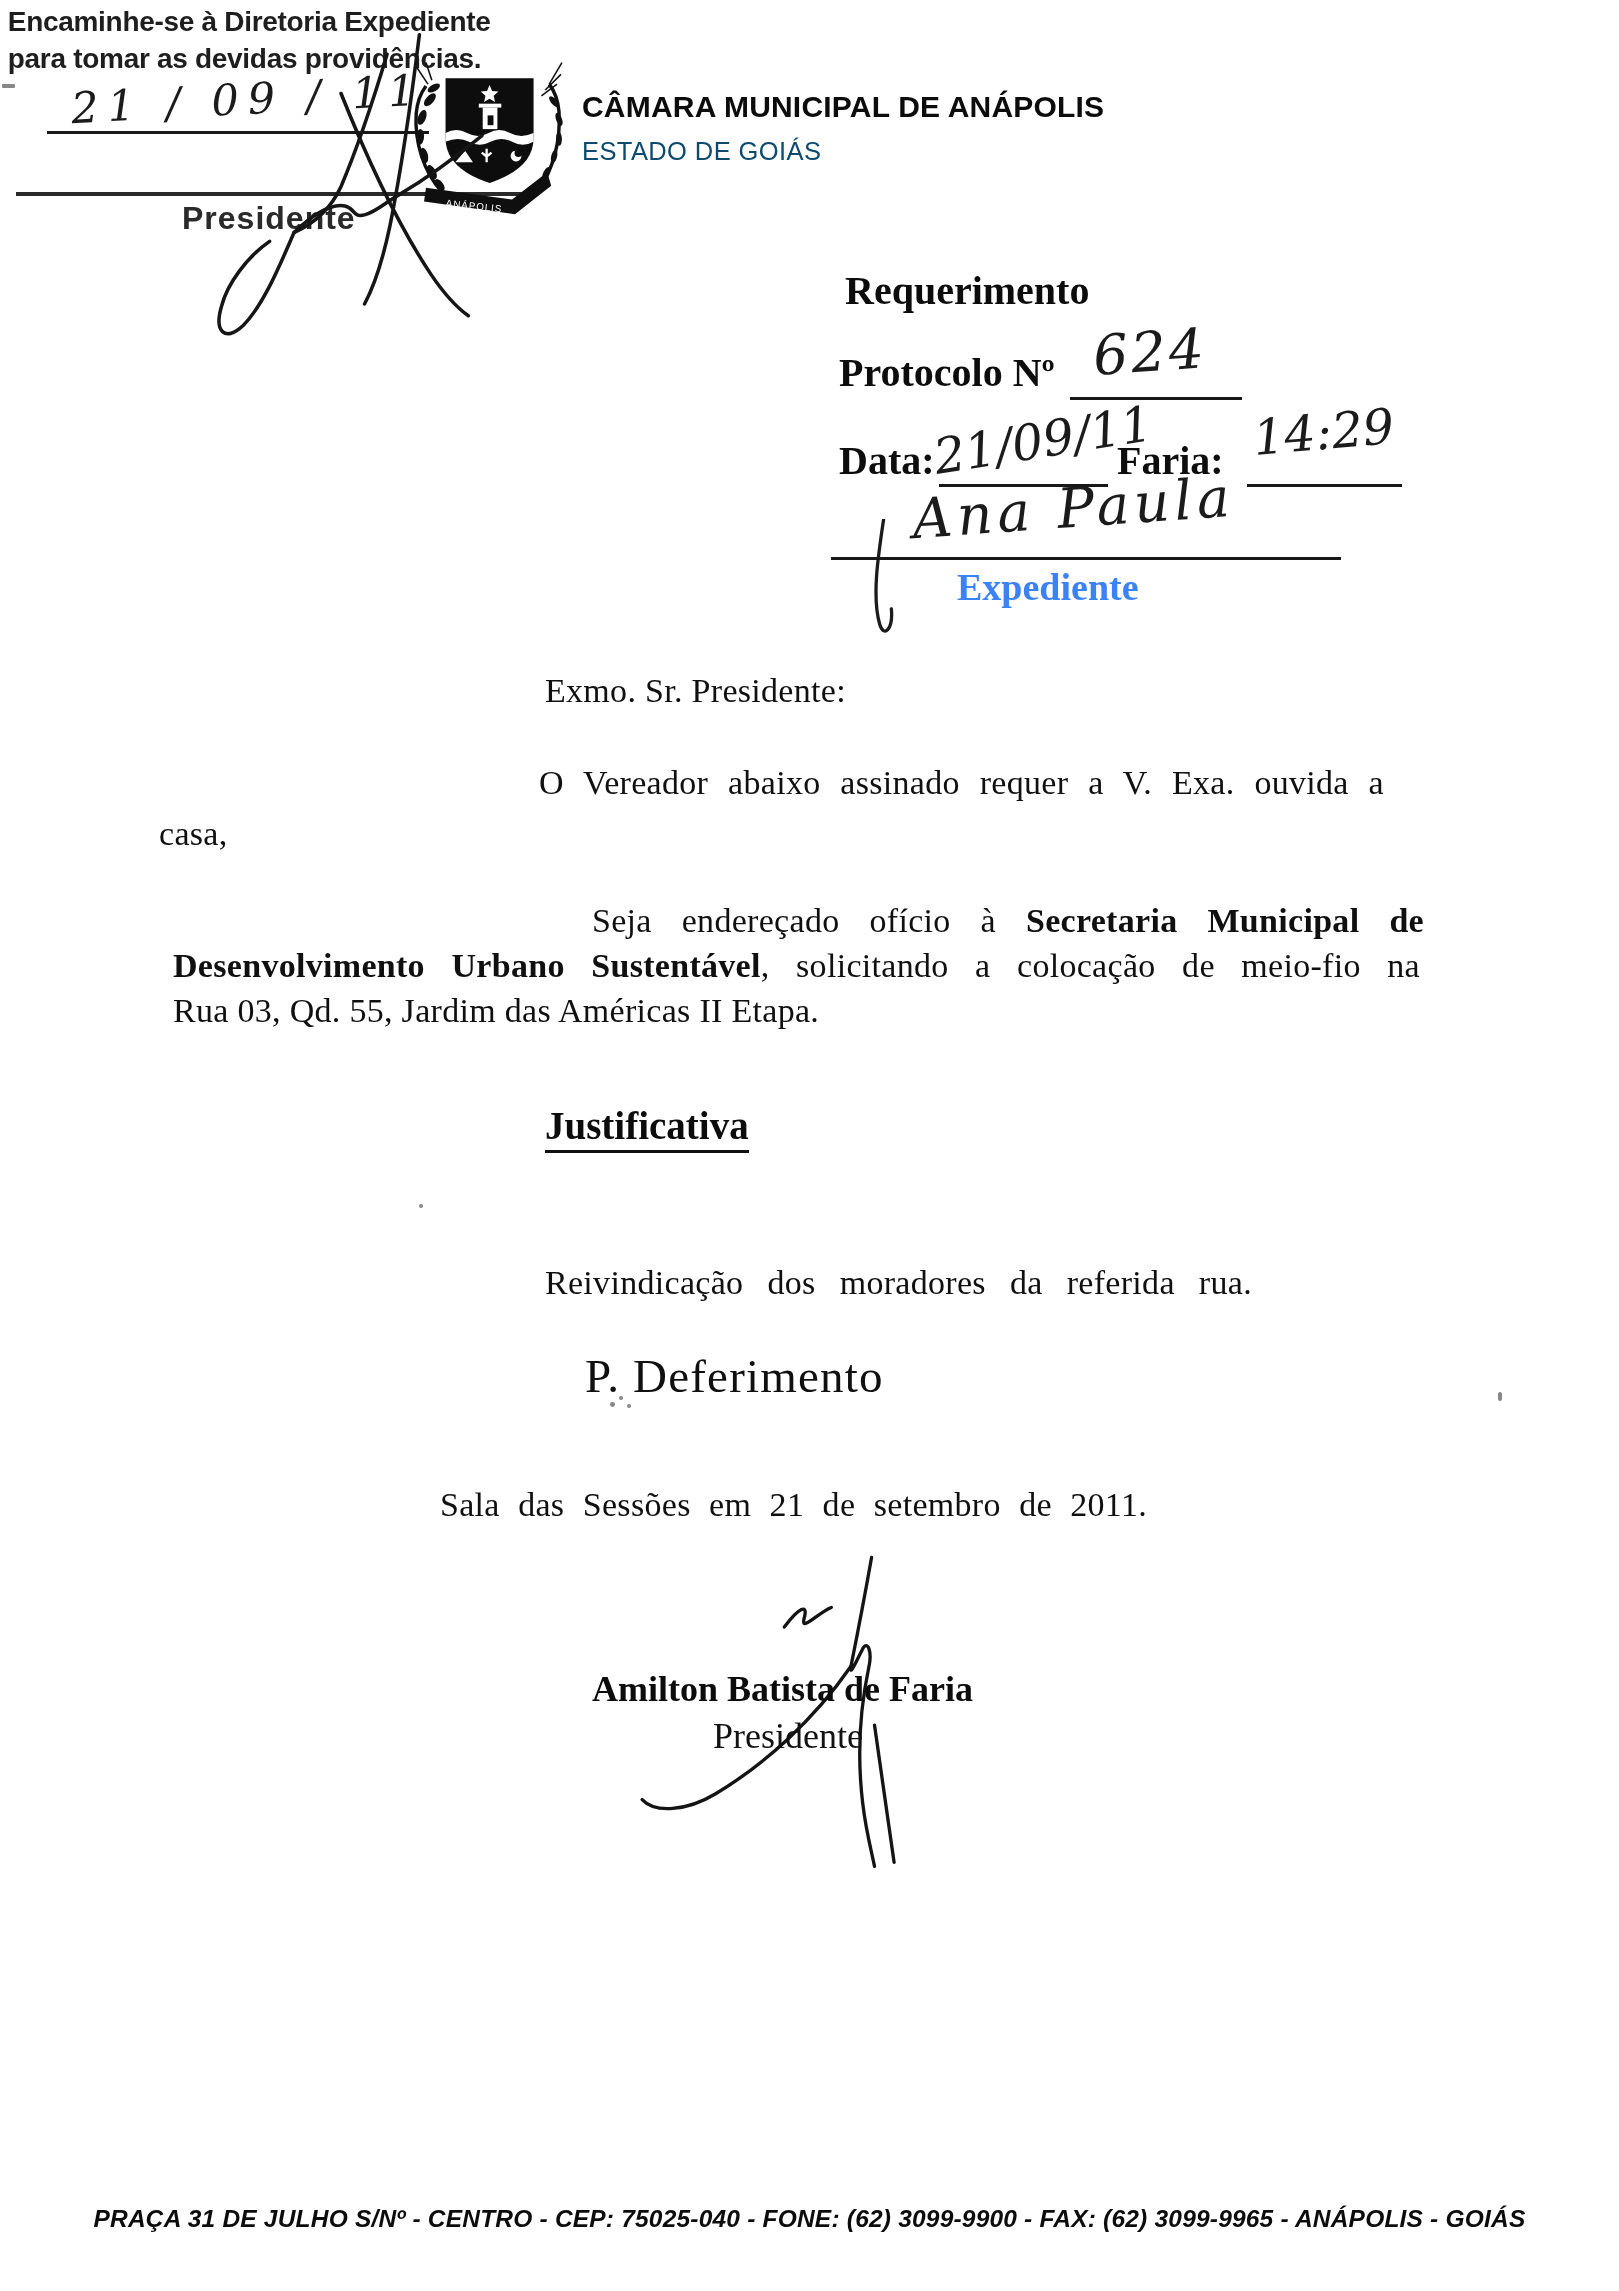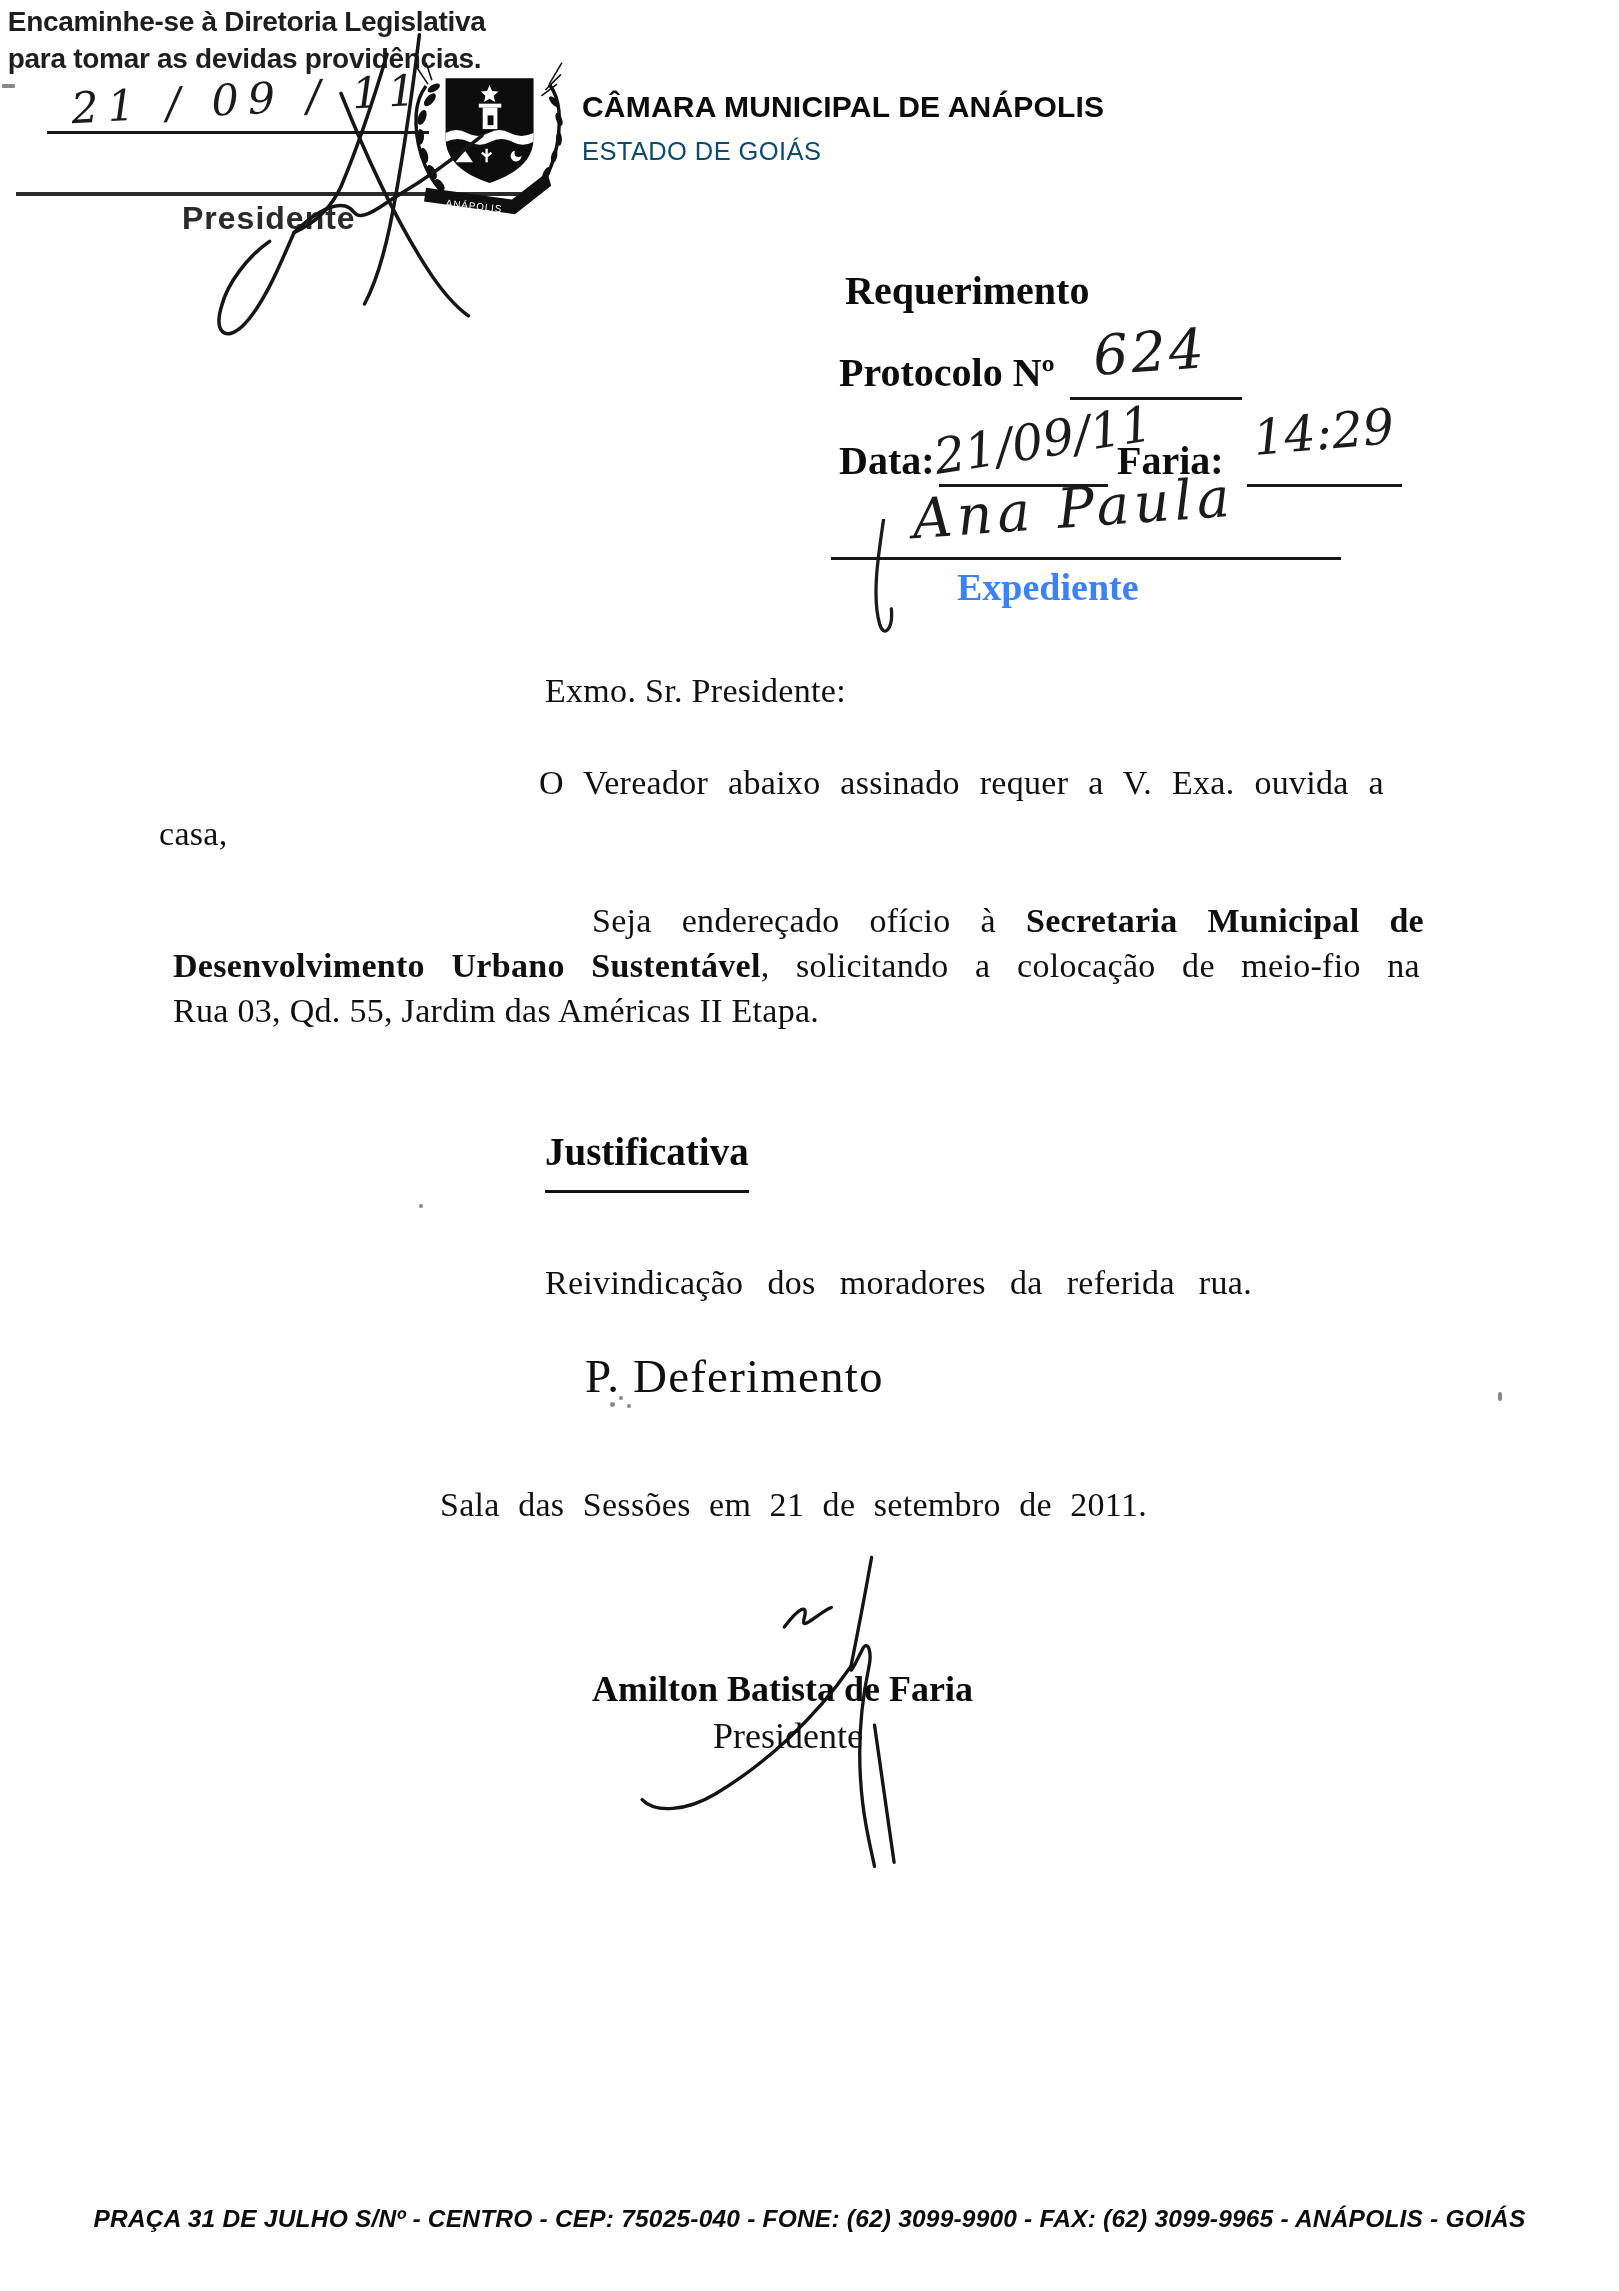--- a/index.html
+++ b/index.html
@@ -15,21 +15,21 @@
   .just{text-align:justify;text-align-last:justify;}
   .body-text{font-size:34px;letter-spacing:0.3px;color:#101010;}
   .lbl{font-weight:700;font-size:40px;color:#0d0d0d;}
   .speck{position:absolute;background:#555;border-radius:50%;opacity:.7;}
 </style>
 </head>
 <body>
 
 <div class="page">
 
-  <div class="abs stamp-text" style="left:7.8px;top:5.9px;">Encaminhe-se à Diretoria Legislativa</div>
+  <div class="abs stamp-text" style="left:7.8px;top:5.9px;">Encaminhe-se à Diretoria Expediente</div>
   <div class="abs stamp-text" style="left:7.8px;top:43px;">para tomar as devidas providências.</div>
   <div class="abs hand" style="left:71px;top:74px;font-size:43px;letter-spacing:8.8px;transform:rotate(-3deg);">21 / 09 / 11</div>
   <div class="abs rule" style="left:47px;top:131px;width:382px;height:2.9px;"></div>
   <div class="abs rule" style="left:15.7px;top:192px;width:506px;height:3.9px;opacity:.92;"></div>
   <div class="abs sans" style="left:182px;top:200px;font-size:32px;font-weight:600;color:#2a2a2a;letter-spacing:1px;">Presidente</div>
 
   <svg class="abs" style="left:377px;top:45px;" width="186" height="178" viewBox="0 0 190 182">
 
     <path d="M66,150 C48,130 38,100 40,70 C41,58 44,50 50,42" fill="none" stroke="#111" stroke-width="3.5"></path>
     <g fill="#111">
@@ -114,21 +114,21 @@
   <div class="abs serif body-text just" style="left:539px;top:764px;width:845px;">O Vereador abaixo assinado requer a V. Exa. ouvida a</div>
   <div class="abs serif body-text" style="left:159px;top:815px;">casa,</div>
 
   <div class="abs serif body-text just" style="left:592px;top:902px;width:832px;">
     <span>Seja endereçado ofício à</span>
     <span style="font-weight:700;">Secretaria Municipal de</span>
   </div>
   <div class="abs serif body-text just" style="left:173px;top:947px;width:1247px;"><span style="font-weight:700;">Desenvolvimento Urbano Sustentável</span><span>, solicitando a colocação de meio-fio na</span></div>
   <div class="abs serif body-text" style="left:173px;top:992px;">Rua 03, Qd. 55, Jardim das Américas II Etapa.</div>
 
-  <div class="abs serif" style="left:545px;top:1129px;font-size:39px;font-weight:700;color:#0c0c0c;border-bottom:3.9px solid #111;padding-bottom:16px;">Justificativa</div>
+  <div class="abs serif" style="left:545px;top:1103px;font-size:39px;font-weight:700;color:#0c0c0c;border-bottom:3.9px solid #111;padding-bottom:2px;">Justificativa</div>
   <div class="abs serif body-text just" style="left:545px;top:1264px;width:707px;">Reivindicação dos moradores da referida rua.</div>
   <div class="abs serif" style="left:585px;top:1349px;font-size:47px;letter-spacing:1.2px;color:#101010;">P. Deferimento</div>
 
   <div class="speck" style="left:610px;top:1402px;width:4.9px;height:4.9px;"></div>
   <div class="speck" style="left:619px;top:1396px;width:3.9px;height:3.9px;"></div>
   <div class="speck" style="left:627px;top:1404px;width:3.9px;height:3.9px;"></div>
   <div class="speck" style="left:1498px;top:1392px;width:3.9px;height:8.8px;border-radius:2px;"></div>
   <div class="speck" style="left:2px;top:84px;width:12.7px;height:3.9px;border-radius:1px;"></div>
   <div class="speck" style="left:419px;top:1204px;width:3.9px;height:3.9px;"></div>
 

